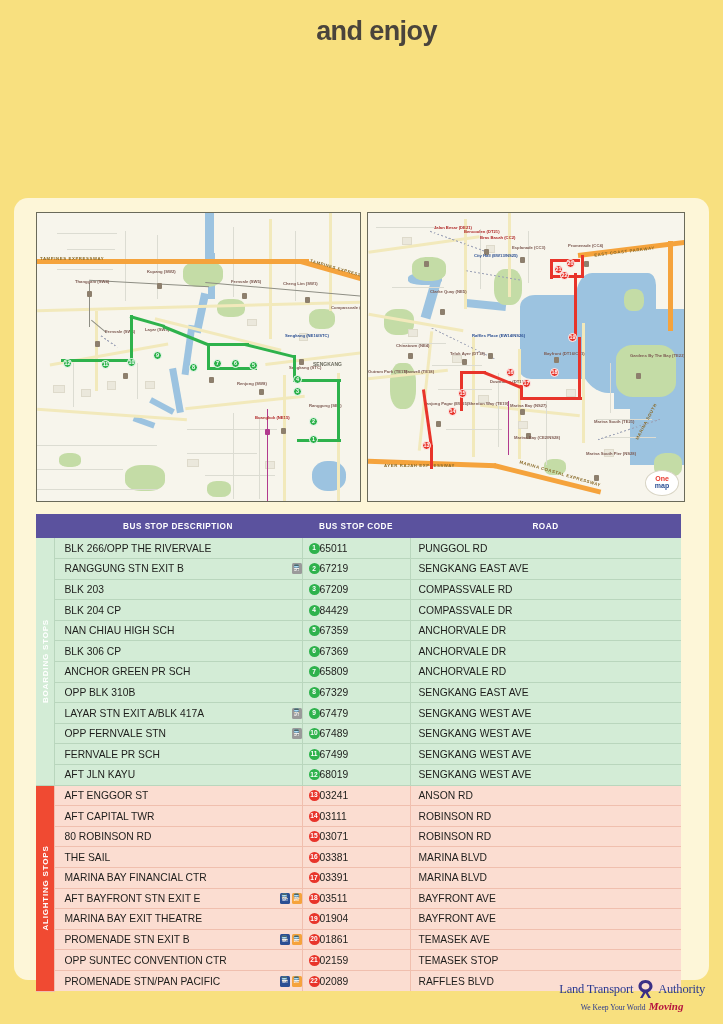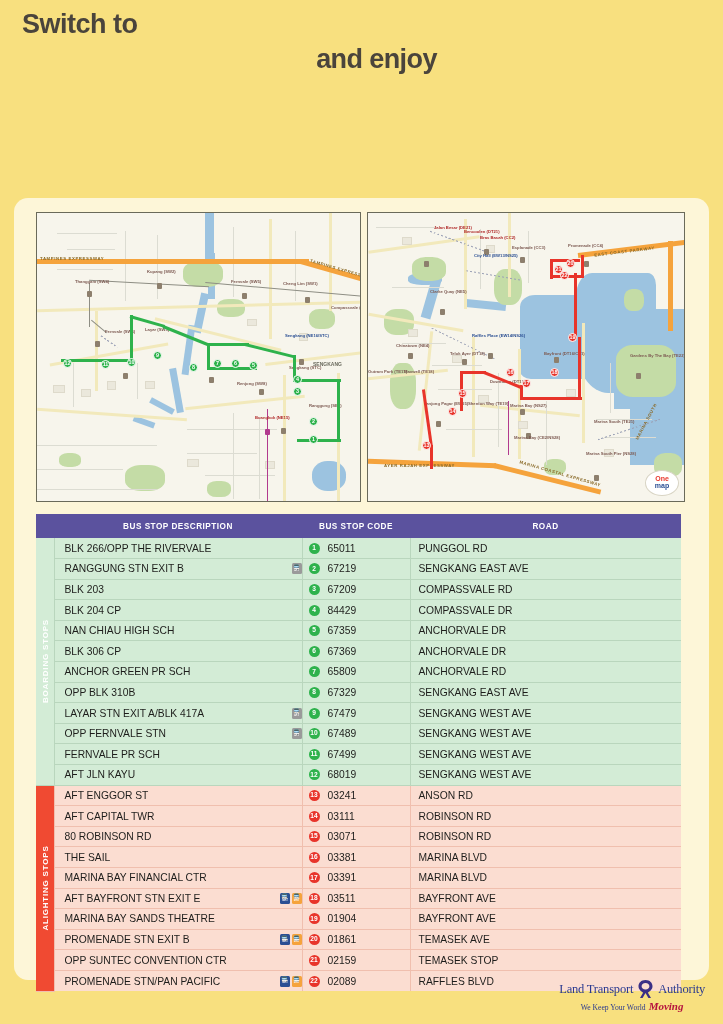--- a/index.html
+++ b/index.html
@@ -163,21 +163,21 @@
     justify-content:center; line-height:1;
     font-size:3.2px; font-weight:bold; color:#fff;
     overflow:hidden;
   }
   .mrtic.lrt { background:#9a9a9a; }
   .mrtic.mrt { background:#2b4f93; }
   .mrtic.ccl { background:#f5a33c; }
   .mrtic .glyph { font-size:5.5px; }
   .mrtic .lbl { font-size:2.6px; letter-spacing:-0.1px; }
 
-  .codecell { display:flex; gap:8px; }
+  .codecell { display:flex; }
   .badge {
     width:11px; height:11px; border-radius:50%;
     background:#2eb24c; color:#fff;
     font-size:6.6px; font-weight:bold;
     display:flex; align-items:center; justify-content:center;
     flex:0 0 auto; line-height:1;
   }
   .badge.red { background:#e8342a; }
   .codetext { font-size:10.3px; }
 
@@ -202,21 +202,20 @@
   }
   .tagline .t2 {
     font-size:11px; color:#b5123e; font-style:italic;
     font-family:"Liberation Serif", serif; font-weight:bold;
   }
 </style>
 </head>
 <body>
 
 <div class="header">
-  <div class="hl1">Switch to</div>
   <div class="hl3">
     <span class="small">and enjoy</span>
   </div>
 </div>
 
 <div class="panel"></div>
 
 <div class="maps">
 
   <div class="map left">
@@ -784,21 +783,21 @@
             <div class="codecell">
               <span class="badge red">18</span>
               <span class="codetext">03511</span>
             </div>
           </td>
           <td class="c-road vline">BAYFRONT AVE</td>
         </tr>
         <tr class="alight">
           <td class="c-desc vline">
             <div class="descinner">
-              <span class="desctext">MARINA BAY SANDS THEATRE</span>
+              <span class="desctext">MARINA BAY EXIT THEATRE</span>
             </div>
           </td>
           <td class="c-code vline">
             <div class="codecell">
               <span class="badge red">19</span>
               <span class="codetext">01904</span>
             </div>
           </td>
           <td class="c-road vline">BAYFRONT AVE</td>
         </tr>

